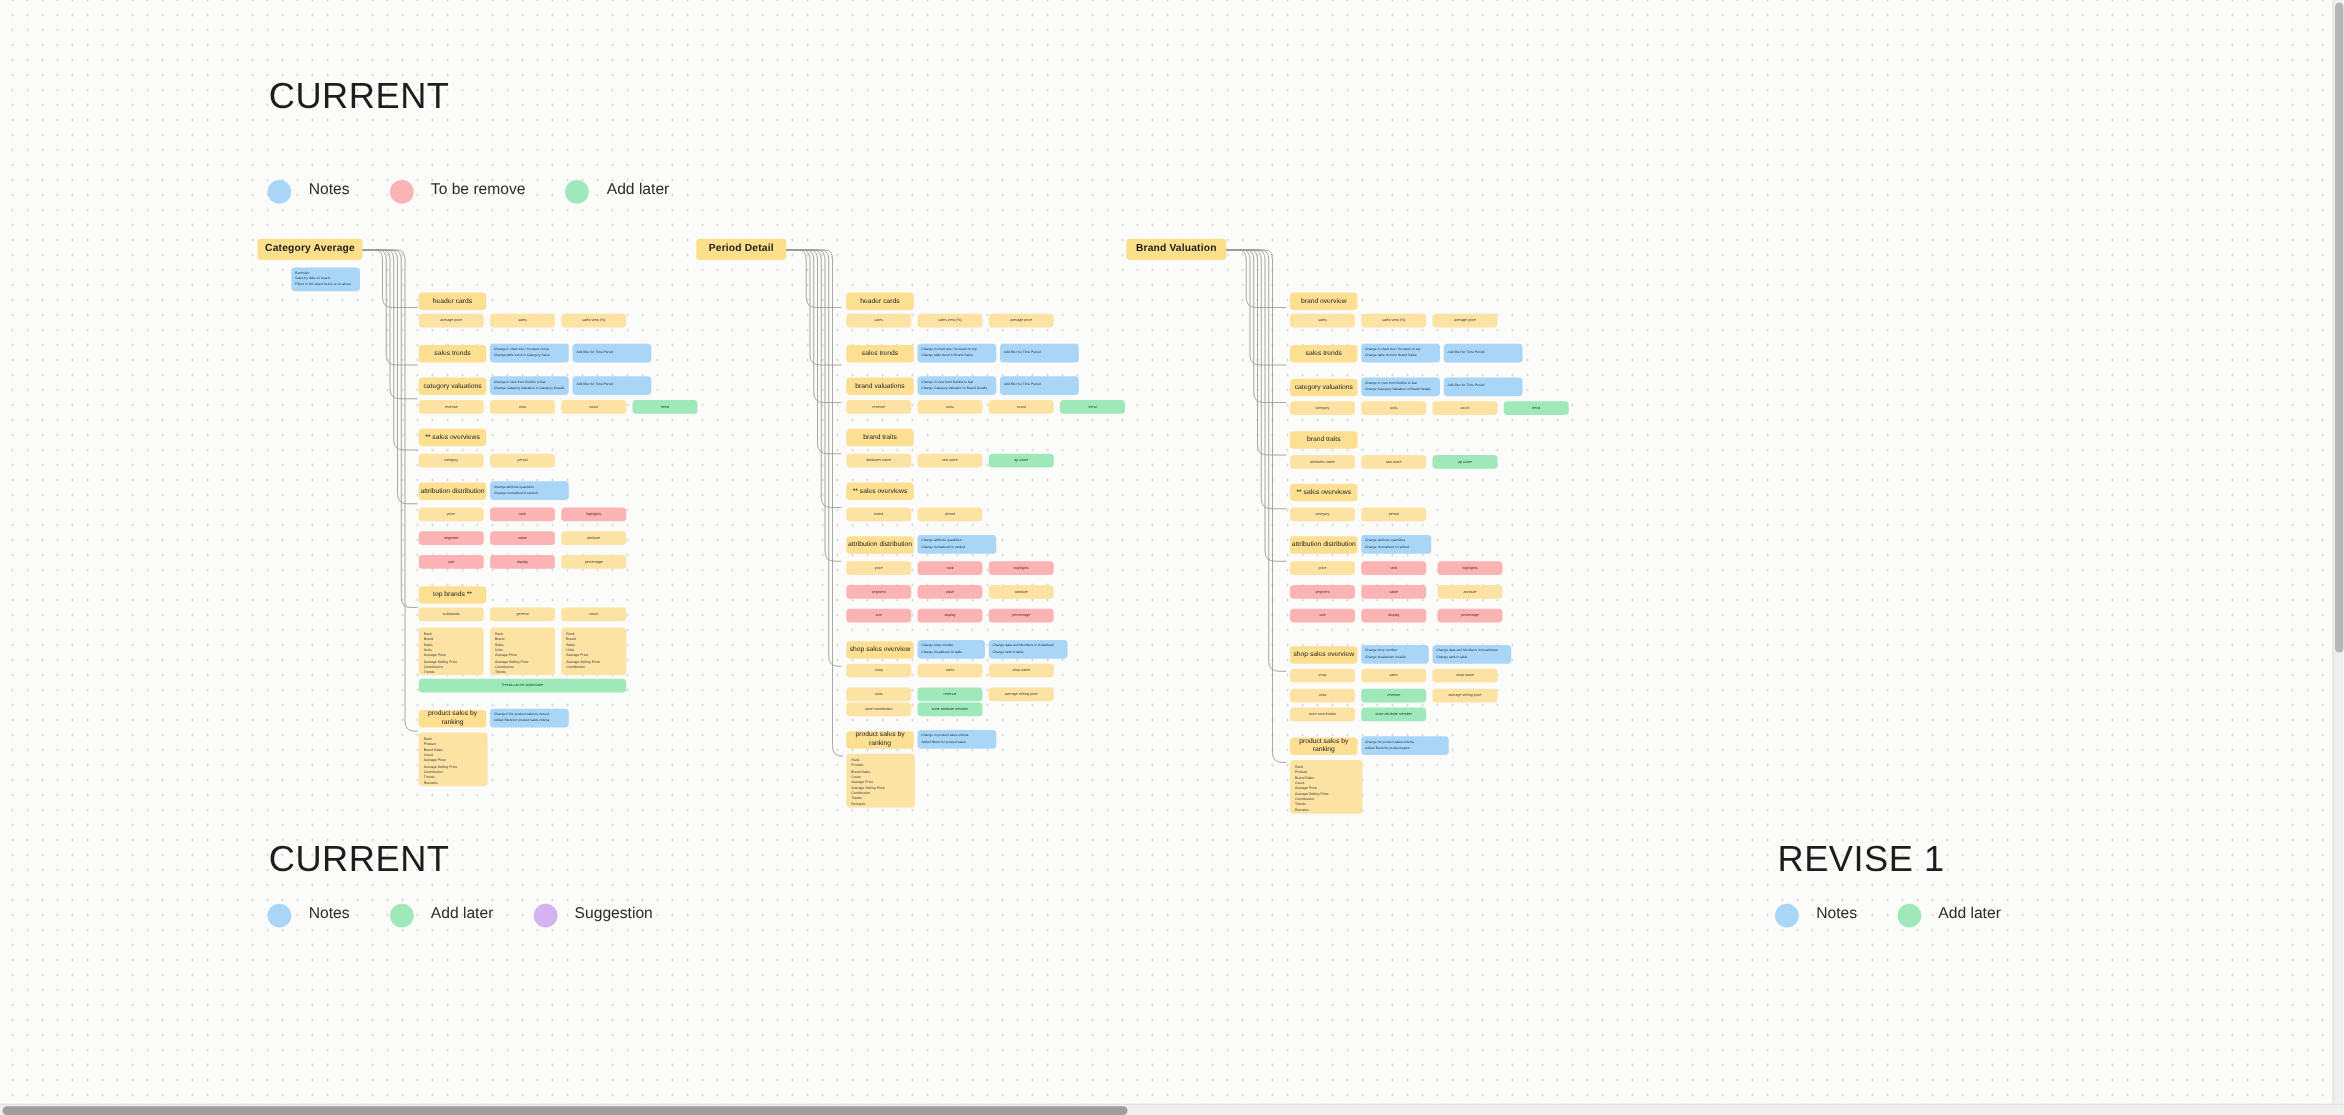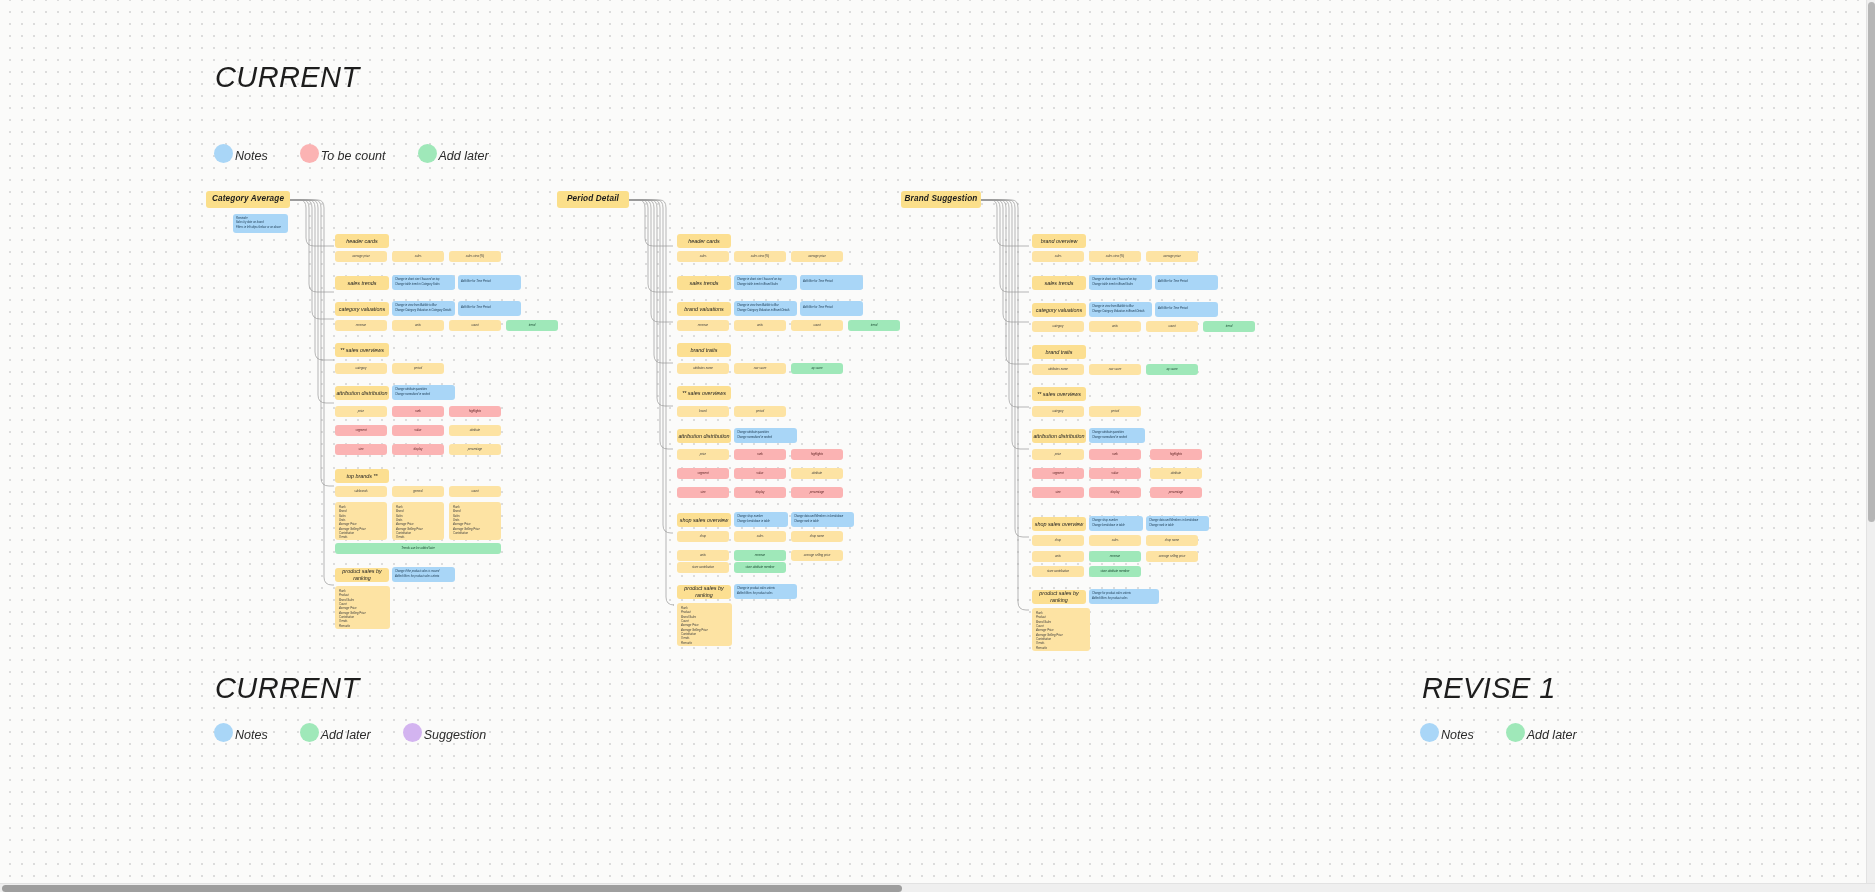--- a/index.html
+++ b/index.html
@@ -11,36 +11,35 @@
   }
   
   #canvas {
     position: absolute;
     inset: 0;
     background-color: #fbfbfa;
     background-image: radial-gradient(circle, #dcdcdc 0.9px, transparent 1px);
     background-size: 12px 12px;
     background-position: 4px 6px;
     overflow: hidden;
-    font-style: italic;
   }
   .abs { position: absolute; }
 
   
   .section-title {
     font-size: 29px;
     font-weight: 400;
     letter-spacing: 0.4px;
     color: #1d1d1d;
     white-space: nowrap;
   }
 
   
   .legend { display: flex; align-items: center; gap: 32px; }
-  .legend-item { display: flex; align-items: flex-end; gap: 2px; }
+  .legend-item { display: flex; align-items: flex-start; gap: 14px; }
   .legend-dot { width: 19px; height: 19px; border-radius: 50%; flex: none; }
   .legend-label { font-size: 12.5px; color: #2b2b2b; white-space: nowrap; }
 
   
   .node {
     border-radius: 3px;
     display: flex;
     align-items: center;
     justify-content: center;
     text-align: center;
@@ -119,21 +118,21 @@
 
   <div class="abs section-title" style="left:215px; top:61px;">CURRENT</div>
 
   <div class="abs legend" style="left:214px; top:144px;">
     <div class="legend-item">
       <span class="legend-dot" style="background:#a9d6f7"></span>
       <span class="legend-label">Notes</span>
     </div>
     <div class="legend-item">
       <span class="legend-dot" style="background:#fbb3b3"></span>
-      <span class="legend-label">To be count</span>
+      <span class="legend-label">To be remove</span>
     </div>
     <div class="legend-item">
       <span class="legend-dot" style="background:#9fe8b9"></span>
       <span class="legend-label">Add later</span>
     </div>
   </div>
 
   <div class="abs node root" style="left:206px; top:191px; width:84px; height:17px;">Category Average</div>
   <div class="abs node note" style="left:233px; top:214px; width:55px; height:19px;">Reminder
 Sales by date on board
@@ -301,21 +300,21 @@
   <div class="abs node listcard" style="left:677px; top:603px; width:55px; height:43px;">Rank
 Product
 Brand Sales
 Count
 Average Price
 Average Selling Price
 Contribution
 Trends
 Remarks</div>
 
-  <div class="abs node root" style="left:901px; top:191px; width:80px; height:17px;">Brand Suggestion</div>
+  <div class="abs node root" style="left:901px; top:191px; width:80px; height:17px;">Brand Valuation</div>
 
   <svg class="conn" style="left:981px; top:196px; width:54px; height:415px;">
     <path d="M0,4 H10 Q16,4 16,12 V42 Q16,50 24,50 H48"></path>
     <path d="M0,4 H13 Q19,4 19,12 V88 Q19,96 27,96 H48"></path>
     <path d="M0,4 H16 Q22,4 22,12 V118 Q22,126 30,126 H48"></path>
     <path d="M0,4 H19 Q25,4 25,12 V160 Q25,168 33,168 H48"></path>
     <path d="M0,4 H22 Q28,4 28,12 V203 Q28,211 36,211 H48"></path>
     <path d="M0,4 H25 Q31,4 31,12 V245 Q31,253 39,253 H48"></path>
     <path d="M0,4 H28 Q34,4 34,12 V333 Q34,341 42,341 H48"></path>
     <path d="M0,4 H31 Q37,4 37,12 V406 Q37,414 45,414 H48"></path>

